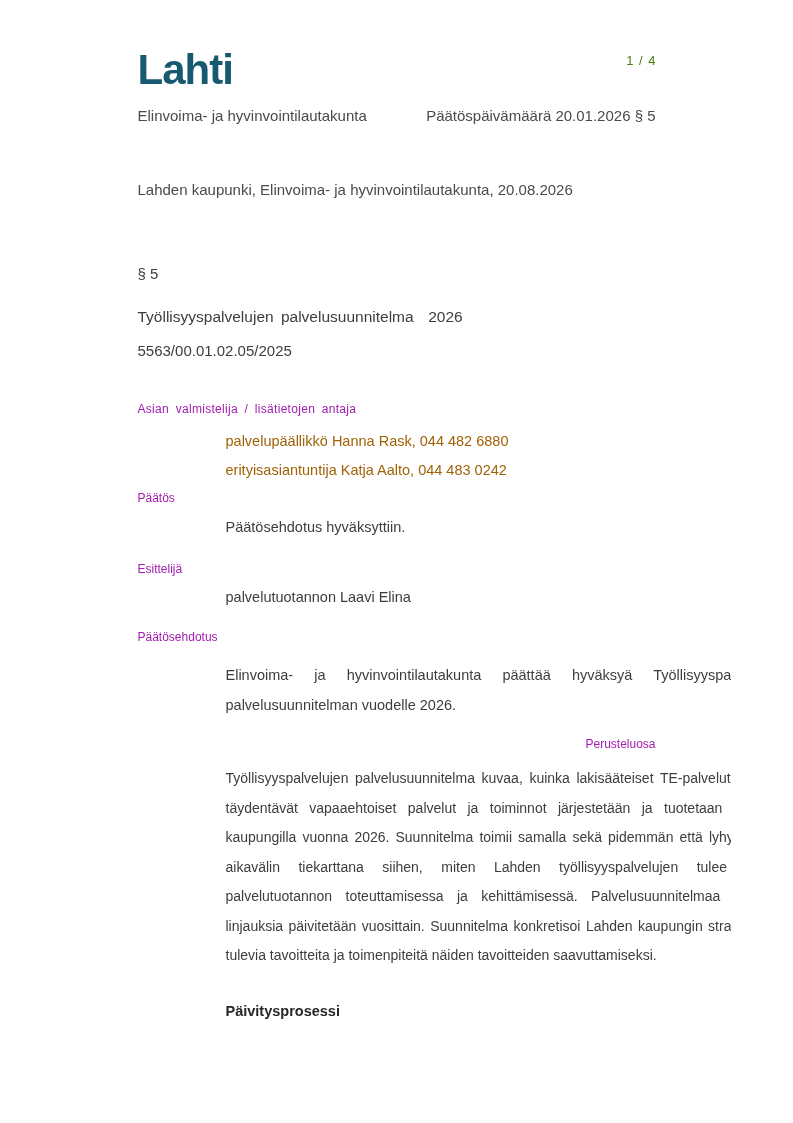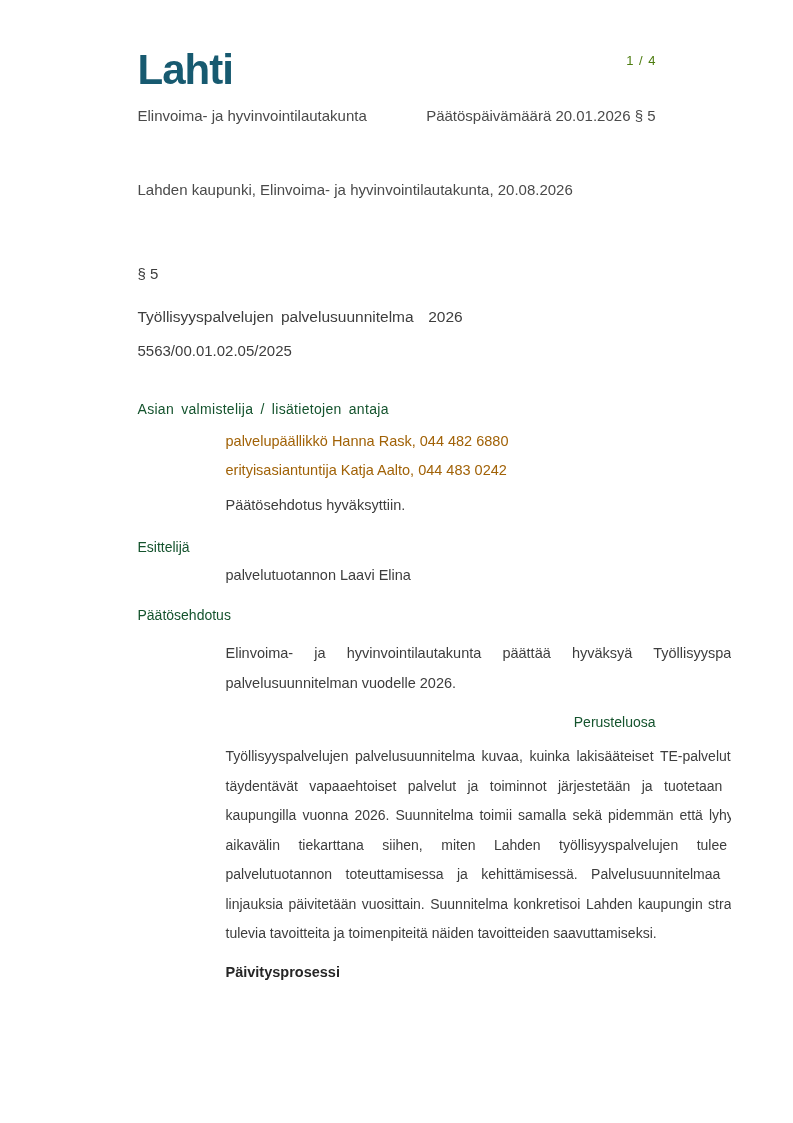--- a/index.html
+++ b/index.html
@@ -60,23 +60,23 @@
     line-height: 17px;
     word-spacing: 3px;
     white-space: pre-wrap;
   }
   .case-number {
     margin-top: 17px;
     font-size: 15px;
     line-height: 17px;
   }
   .section-heading {
-    font-size: 14px;
+    font-size: 12px;
     line-height: 17px;
-    color: #14532d;
+    color: #a21caf;
   }
   .preparer-heading {
     margin-top: 42px;
     word-spacing: 3px;
     letter-spacing: 0.3px;
   }
   .indent { margin-left: 88px; }
   .contact {
     font-size: 14.5px;
     line-height: 29px;
@@ -105,21 +105,21 @@
   }
   .h-perusteluosa { margin-top: 16px; text-align: right; }
   .rationale-body {
     margin-top: 11px;
     font-size: 14px;
     line-height: 29.5px;
     text-align: justify;
     width: 555px;
   }
   .sub-heading {
-    margin-top: 15px;
+    margin-top: 32px;
     font-size: 14.5px;
     font-weight: 700;
     color: #262626;
     line-height: 17px;
   }
 </style>
 </head>
 <body>
 
 <div class="page">
@@ -145,20 +145,21 @@
 
     <div>
       <div class="section-heading preparer-heading">Asian valmistelija / lisätietojen antaja</div>
       <div class="contact-block">
         <div class="indent contact">palvelupäällikkö Hanna Rask, 044 482 6880</div>
         <div class="indent contact">erityisasiantuntija Katja Aalto, 044 483 0242</div>
       </div>
     </div>
 
     <div>
+      <div class="section-heading h-paatos">Päätös</div>
       <div class="indent decision-body">Päätösehdotus hyväksyttiin.</div>
     </div>
 
     <div>
       <div class="section-heading h-esittelija">Esittelijä</div>
       <div class="indent presenter-body">palvelutuotannon Laavi Elina</div>
     </div>
 
     <div>
       <div class="section-heading h-paatosehdotus">Päätösehdotus</div>

